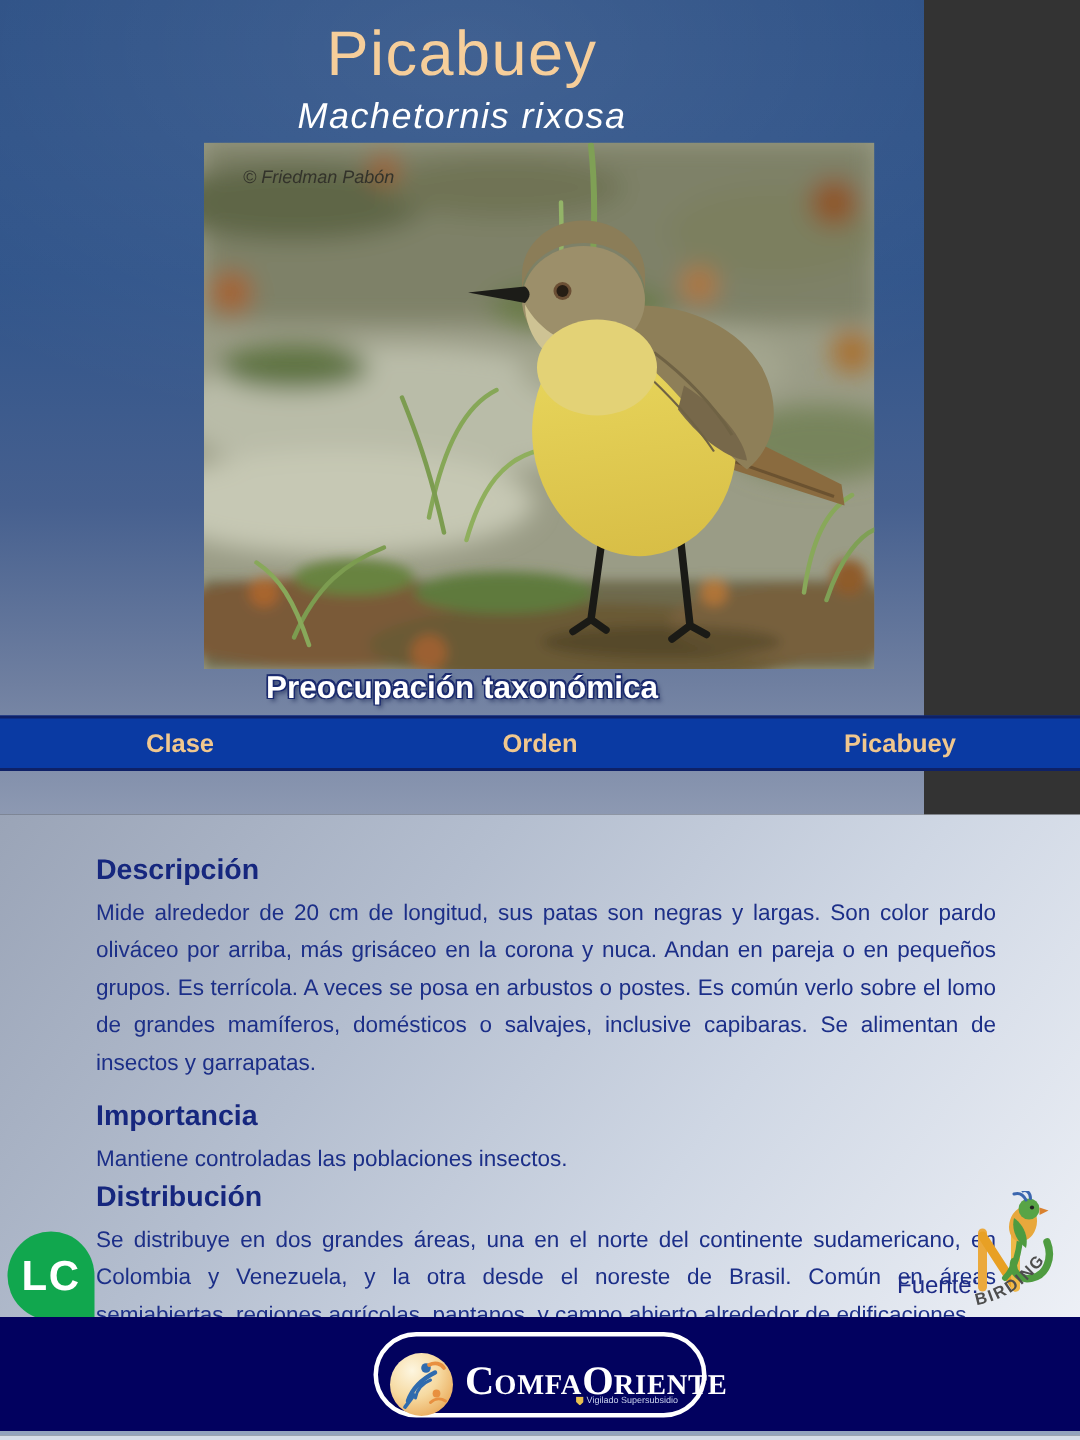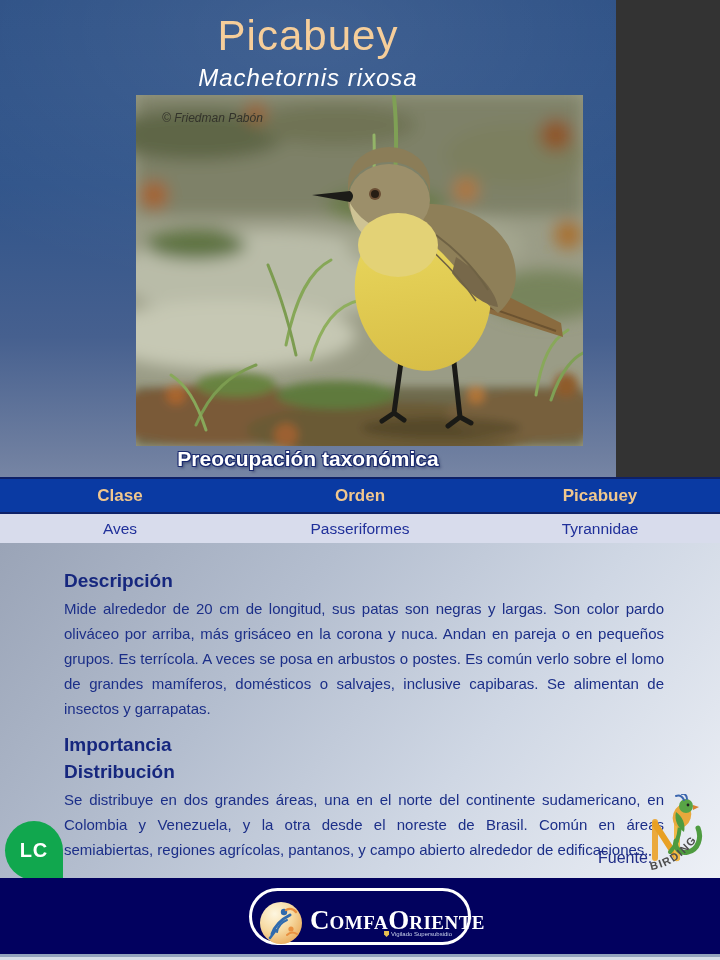--- a/index.html
+++ b/index.html
@@ -50,21 +50,21 @@
   }
   .sec-h { font-size:19px; line-height:24px; font-weight:bold; color:#16277E; margin:0 0 3px 0; }
   .sec-p { font-size:15px; line-height:25px; margin:0 0 12px 0; text-align:justify; }
   .sec-p.tight { margin-bottom:2px; }
   .estado-h { margin-top:4px; }
   .estado-status { font-size:15px; margin:4px 0 0 30px; }
   .lc-badge {
     position:absolute; left:5px; top:821px; width:58px; height:59px;
     background:#11A74E; border-radius:50% 50% 0 50%;
     display:flex; align-items:center; justify-content:center;
-    color:#FFF; font-weight:bold; font-size:20px; letter-spacing:1px;
+    color:#FFF; font-weight:bold; font-size:28px; letter-spacing:1px;
   }
   .fuente { position:absolute; left:598px; top:849px; font-size:16px; color:#1F2C86; }
   .nglogo { position:absolute; left:644px; top:794px; width:68px; height:82px; }
   
   .footer { position:absolute; top:878px; left:0; width:720px; height:76px; background:#02015F; }
   .strip1 { position:absolute; top:954px; left:0; width:720px; height:3px; background:#93A3BD; }
   .strip2 { position:absolute; top:957px; left:0; width:720px; height:3px; background:#D6DDE8; }
   .pill {
     position:absolute; left:50%; top:888px; transform:translateX(-50%);
     width:222px; height:57px; box-sizing:border-box;
@@ -170,33 +170,29 @@
     </div>
 
     <div class="taxo-title">Preocupación taxonómica</div>
 
     <div class="tax-table">
       <div class="tax-row tax-head">
         <span>Clase</span>
         <span>Orden</span>
         <span>Picabuey</span>
       </div>
-      <div class="tax-row tax-vals">
-        <span>Aves</span>
-        <span>Passeriformes</span>
-        <span>Tyrannidae</span>
-      </div>
     </div>
   </div>
 
   <div class="mid">
     <div class="sec-h">Descripción</div>
     <p class="sec-p">Mide alrededor de 20 cm de longitud, sus patas son negras y largas. Son color pardo oliváceo por arriba, más grisáceo en la corona y nuca. Andan en pareja o en pequeños grupos. Es terrícola. A veces se posa en arbustos o postes. Es común verlo sobre el lomo de grandes mamíferos, domésticos o salvajes, inclusive capibaras. Se alimentan de insectos y garrapatas.</p>
 
     <div class="sec-h">Importancia</div>
+    <p class="sec-p tight">Mantiene controladas las poblaciones insectos.</p>
 
     <div class="sec-h">Distribución</div>
     <p class="sec-p">Se distribuye en dos grandes áreas, una en el norte del continente sudamericano, en Colombia y Venezuela, y la otra desde el noreste de Brasil. Común en áreas semiabiertas, regiones agrícolas, pantanos, y campo abierto alrededor de edificaciones.</p>
 
     <div class="sec-h estado-h">Estado de conservación</div>
     <div class="estado-status">Preocupación Menor</div>
   </div>
 
   <div class="lc-badge">LC</div>
 

